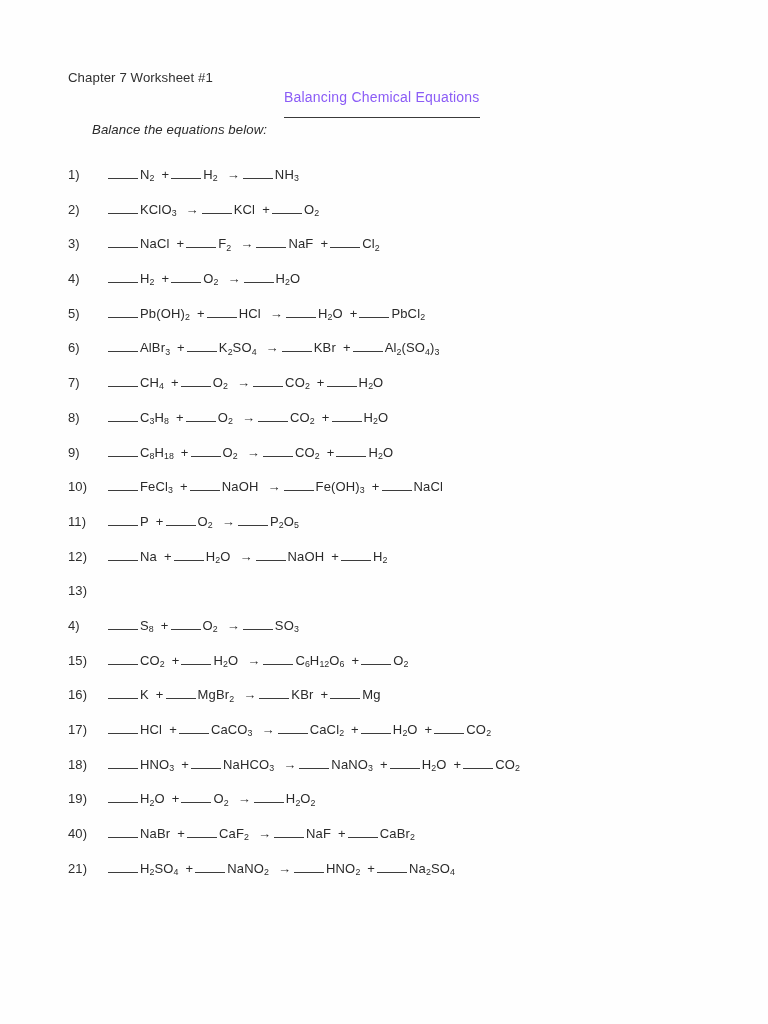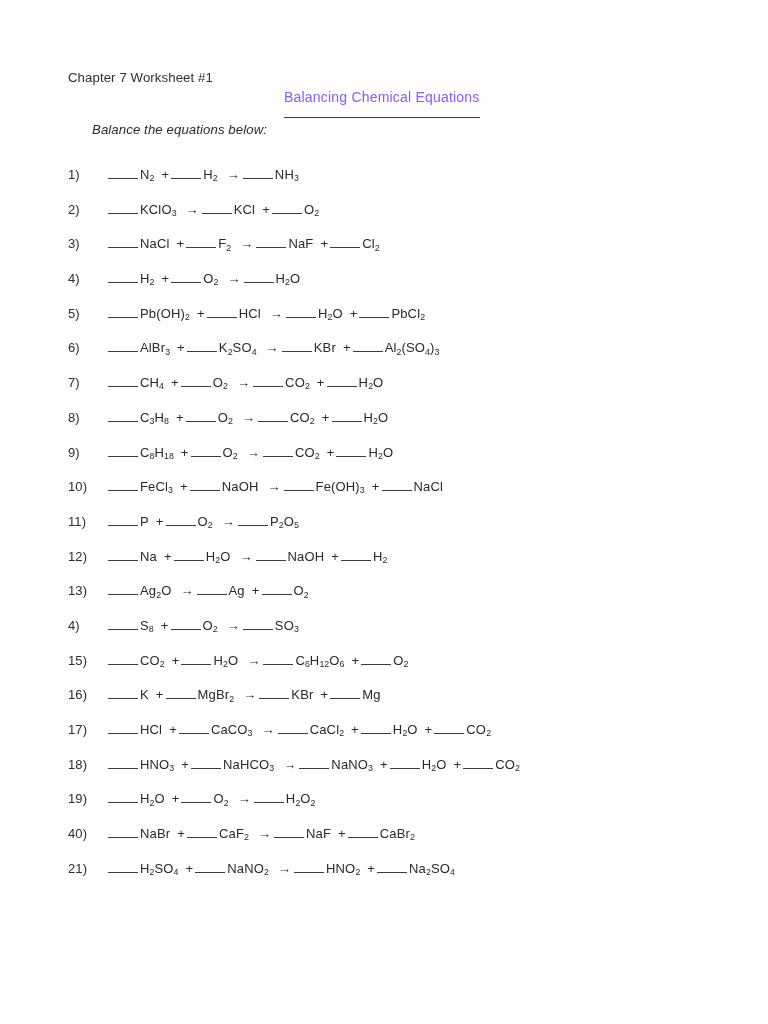--- a/index.html
+++ b/index.html
@@ -166,21 +166,20 @@
       <div class="eqrow">
         <span class="eqnum">11)</span>
         <span class="eqbody"><span class="blank"></span><span>P</span><span class="sp"></span><span class="plus">+</span><span class="blank"></span><span>O<sub>2</sub></span><span class="sp"></span><span class="arrow">→</span><span class="blank"></span><span>P<sub>2</sub>O<sub>5</sub></span><span class="sp"></span></span>
       </div>
       <div class="eqrow">
         <span class="eqnum">12)</span>
         <span class="eqbody"><span class="blank"></span><span>Na</span><span class="sp"></span><span class="plus">+</span><span class="blank"></span><span>H<sub>2</sub>O</span><span class="sp"></span><span class="arrow">→</span><span class="blank"></span><span>NaOH</span><span class="sp"></span><span class="plus">+</span><span class="blank"></span><span>H<sub>2</sub></span><span class="sp"></span></span>
       </div>
       <div class="eqrow">
         <span class="eqnum">13)</span>
-        <span class="eqbody"><span class="blank"></span><span>Ag<sub>2</sub>O</span><span class="sp"></span><span class="arrow">→</span><span class="blank"></span><span>Ag</span><span class="sp"></span><span class="plus">+</span><span class="blank"></span><span>O<sub>2</sub></span><span class="sp"></span></span>
       </div>
       <div class="eqrow">
         <span class="eqnum">4)</span>
         <span class="eqbody"><span class="blank"></span><span>S<sub>8</sub></span><span class="sp"></span><span class="plus">+</span><span class="blank"></span><span>O<sub>2</sub></span><span class="sp"></span><span class="arrow">→</span><span class="blank"></span><span>SO<sub>3</sub></span><span class="sp"></span></span>
       </div>
       <div class="eqrow">
         <span class="eqnum">15)</span>
         <span class="eqbody"><span class="blank"></span><span>CO<sub>2</sub></span><span class="sp"></span><span class="plus">+</span><span class="blank"></span><span>H<sub>2</sub>O</span><span class="sp"></span><span class="arrow">→</span><span class="blank"></span><span>C<sub>6</sub>H<sub>12</sub>O<sub>6</sub></span><span class="sp"></span><span class="plus">+</span><span class="blank"></span><span>O<sub>2</sub></span><span class="sp"></span></span>
       </div>
       <div class="eqrow">

